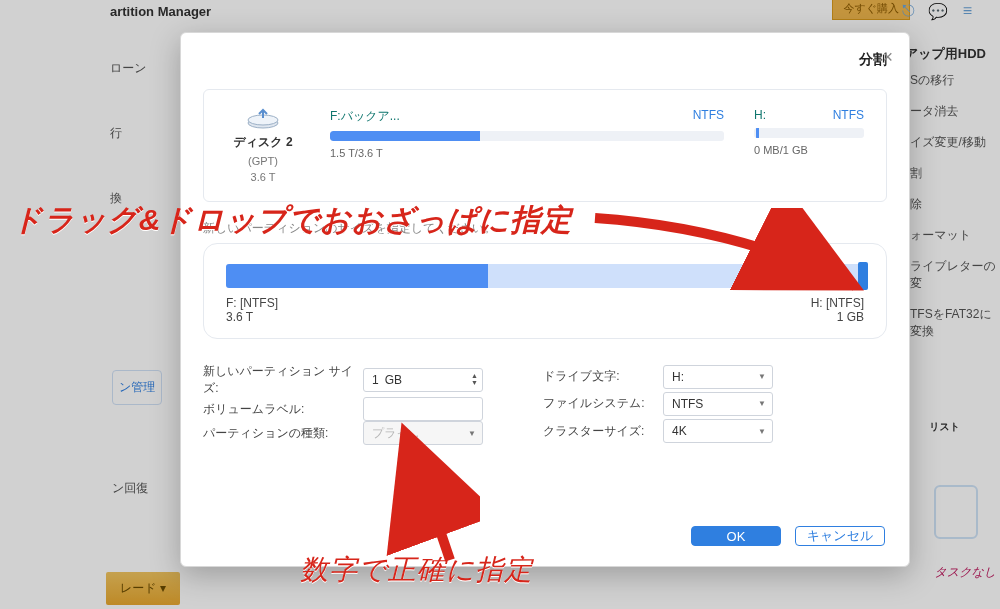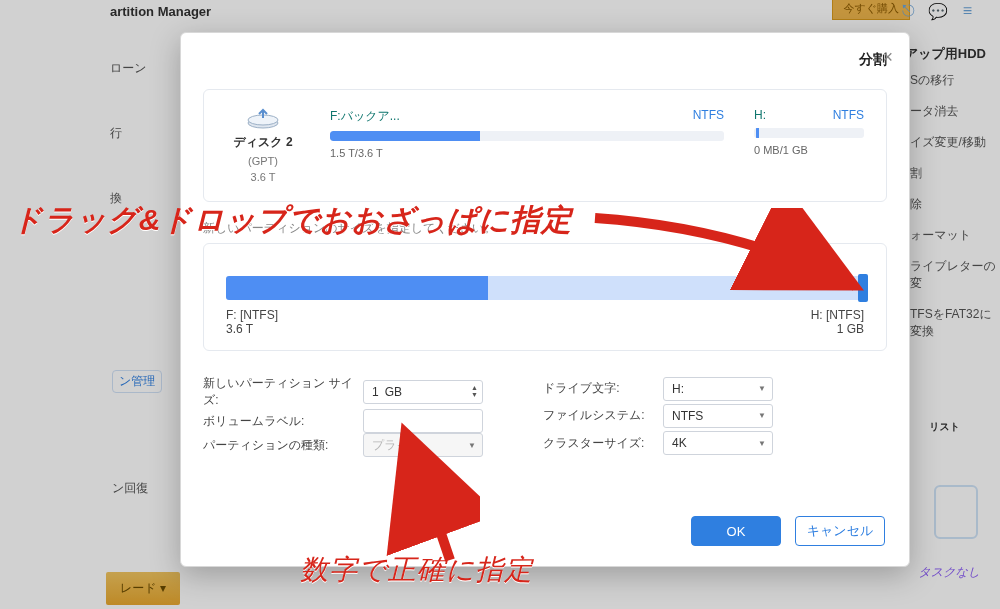--- a/index.html
+++ b/index.html
@@ -7,26 +7,26 @@
 
   
   .bg-app { position: absolute; inset: 0; background: #ffffff; }
   .bg-header { position: absolute; top: 0; left: 0; right: 0; height: 22px; display: flex; align-items: center; padding-left: 110px; font-size: 13px; color: #333; font-weight: 600; }
   .bg-buy { position: absolute; top: -3px; right: 90px; background: #efb64c; color: #8a5a00; font-size: 11px; padding: 3px 10px; border: 1px solid #d99a1c; }
   .bg-topicons { position: absolute; top: 2px; right: 28px; display: flex; gap: 14px; color: #6ca4d8; font-size: 16px; }
   .bg-overlay { position: absolute; inset: 0; background: rgba(0,0,0,0.18); }
 
   .bg-left-col { position: absolute; top: 60px; left: 110px; width: 60px; display: flex; flex-direction: column; gap: 48px; font-size: 12px; color: #555; }
   .bg-left-col .item { white-space: nowrap; }
-  .bg-tag { position: absolute; top: 370px; left: 112px; font-size: 12px; color: #2f7fe0; border: 1px solid #d0e1f6; border-radius: 4px; padding: 2px 6px; background: #fff; }
+  .bg-tag { position: absolute; top: 370px; left: 112px; font-size: 12px; color: #2f7fe0; border: 1px solid #d0e1f6; border-radius: 4px; padding: 8px 6px; background: #fff; }
 
   .bg-right-title { position: absolute; top: 45px; right: 14px; font-size: 13px; font-weight: 700; color: #333; }
   .bg-right-col { position: absolute; top: 72px; right: 0; width: 90px; display: flex; flex-direction: column; gap: 14px; font-size: 12px; color: #555; }
   .bg-right-list { position: absolute; top: 420px; right: 40px; font-size: 10px; font-weight: 600; color: #333; }
-  .bg-tasknone { position: absolute; bottom: 28px; right: 20px; font-size: 12px; color: #8b5cf6; font-style: italic; }
+  .bg-tasknone { position: absolute; bottom: 28px; right: 4px; font-size: 12px; color: #be185d; font-style: italic; }
   .bg-clip { position: absolute; bottom: 70px; right: 22px; width: 44px; height: 54px; border: 2px solid #cfe3f7; border-radius: 6px; }
   .bg-upgrade { position: absolute; bottom: 4px; left: 106px; background: linear-gradient(#f1c560,#e8a830); color: #6b4c00; font-size: 12px; padding: 8px 14px; border-radius: 2px; }
 
   
   .modal { position: absolute; top: 32px; left: 180px; width: 730px; height: 535px; background: #fff; border: 1px solid #d8d8d8; border-radius: 6px; box-shadow: 0 8px 30px rgba(0,0,0,0.25); padding: 18px 22px 20px; display: flex; flex-direction: column; }
   .modal-title { font-size: 14px; font-weight: 700; color: #222; text-align: right; }
   .modal-close { position: absolute; top: 14px; right: 16px; font-size: 18px; color: #888; cursor: pointer; }
 
   .panel-a { margin-top: 20px; border: 1px solid #e5e9ef; border-radius: 6px; padding: 18px 22px; display: flex; gap: 30px; align-items: flex-start; }
   .disk-icon-box { width: 74px; display: flex; flex-direction: column; align-items: center; gap: 4px; }
@@ -39,39 +39,39 @@
   .bar-head .fs { color: #2f7fe0; }
   .bar-track { height: 10px; background: #eef1f6; border-radius: 3px; position: relative; overflow: hidden; }
   .bar-fill { position: absolute; top: 0; left: 0; bottom: 0; width: 38%; background: #4e8ef3; border-radius: 3px 0 0 3px; }
   .bar-foot { font-size: 11px; color: #666; margin-top: 6px; }
   .bar-side { width: 110px; }
   .bar-side .bar-track { width: 100%; }
   .bar-side .tick { position: absolute; left: 2px; top: -2px; bottom: -2px; width: 3px; background: #4e8ef3; }
 
   .note { margin-top: 18px; font-size: 12px; color: #888; }
 
-  .panel-b { margin-top: 6px; border: 1px solid #e5e9ef; border-radius: 6px; padding: 32px 22px 14px; }
+  .panel-b { margin-top: 6px; border: 1px solid #e5e9ef; border-radius: 14px; padding: 20px 22px 14px; }
   .split-track { position: relative; height: 24px; background: #eef1f6; border-radius: 3px; overflow: visible; }
   .split-left { position: absolute; top: 0; left: 0; bottom: 0; width: 41%; background: #4e8ef3; border-radius: 3px 0 0 3px; }
   .split-mid { position: absolute; top: 0; left: 41%; right: 5px; bottom: 0; background: #cfe0fb; }
   .split-handle { position: absolute; top: -2px; right: -4px; width: 10px; height: 28px; background: #2f7fe0; border-radius: 2px; cursor: ew-resize; }
   .split-labels { display: flex; justify-content: space-between; font-size: 12px; color: #444; margin-top: 8px; }
 
   .form-area { margin-top: 24px; display: flex; gap: 60px; }
   .form-col { display: grid; grid-template-columns: 160px 120px; align-items: center; font-size: 12px; color: #444; }
   .form-col.right { grid-template-columns: 120px 110px; }
   .ctrl { height: 24px; border: 1px solid #cfd4dc; border-radius: 3px; background: #fff; display: flex; align-items: center; padding: 0 8px; font-size: 12px; color: #333; position: relative; }
   .ctrl .unit { margin-left: 6px; }
   .ctrl .spin { position: absolute; right: 4px; top: 3px; font-size: 7px; line-height: 7px; color: #555; display: flex; flex-direction: column; }
   .ctrl .caret { position: absolute; right: 6px; color: #777; font-size: 8px; }
   .ctrl.input { background: #fff; }
   .ctrl.disabled { color: #b7b7b7; background: #f6f6f6; }
 
   .modal-actions { position: absolute; bottom: 20px; right: 24px; display: flex; gap: 14px; }
-  .btn { height: 30px; min-width: 90px; border-radius: 4px; font-size: 13px; display: flex; align-items: center; justify-content: center; cursor: pointer; }
+  .btn { height: 20px; min-width: 90px; border-radius: 4px; font-size: 13px; display: flex; align-items: center; justify-content: center; cursor: pointer; }
   .btn.primary { background: #2f7fe0; color: #fff; border: 1px solid #2f7fe0; }
   .btn.secondary { background: #fff; color: #2f7fe0; border: 1px solid #2f7fe0; }
 
   
   .anno-text1 { position: absolute; top: 200px; left: 12px; font-size: 30px; font-weight: 800; color: #d7251a; letter-spacing: 1px; font-style: italic; text-shadow: 0 1px 0 #fff; pointer-events: none; }
   .anno-text2 { position: absolute; bottom: 20px; left: 300px; font-size: 28px; font-weight: 400; color: #d7251a; letter-spacing: 1px; font-style: italic; text-shadow: 0 1px 0 #fff; pointer-events: none; }
   .arrow-svg { position: absolute; pointer-events: none; }
 </style>
 </head>
 <body>

